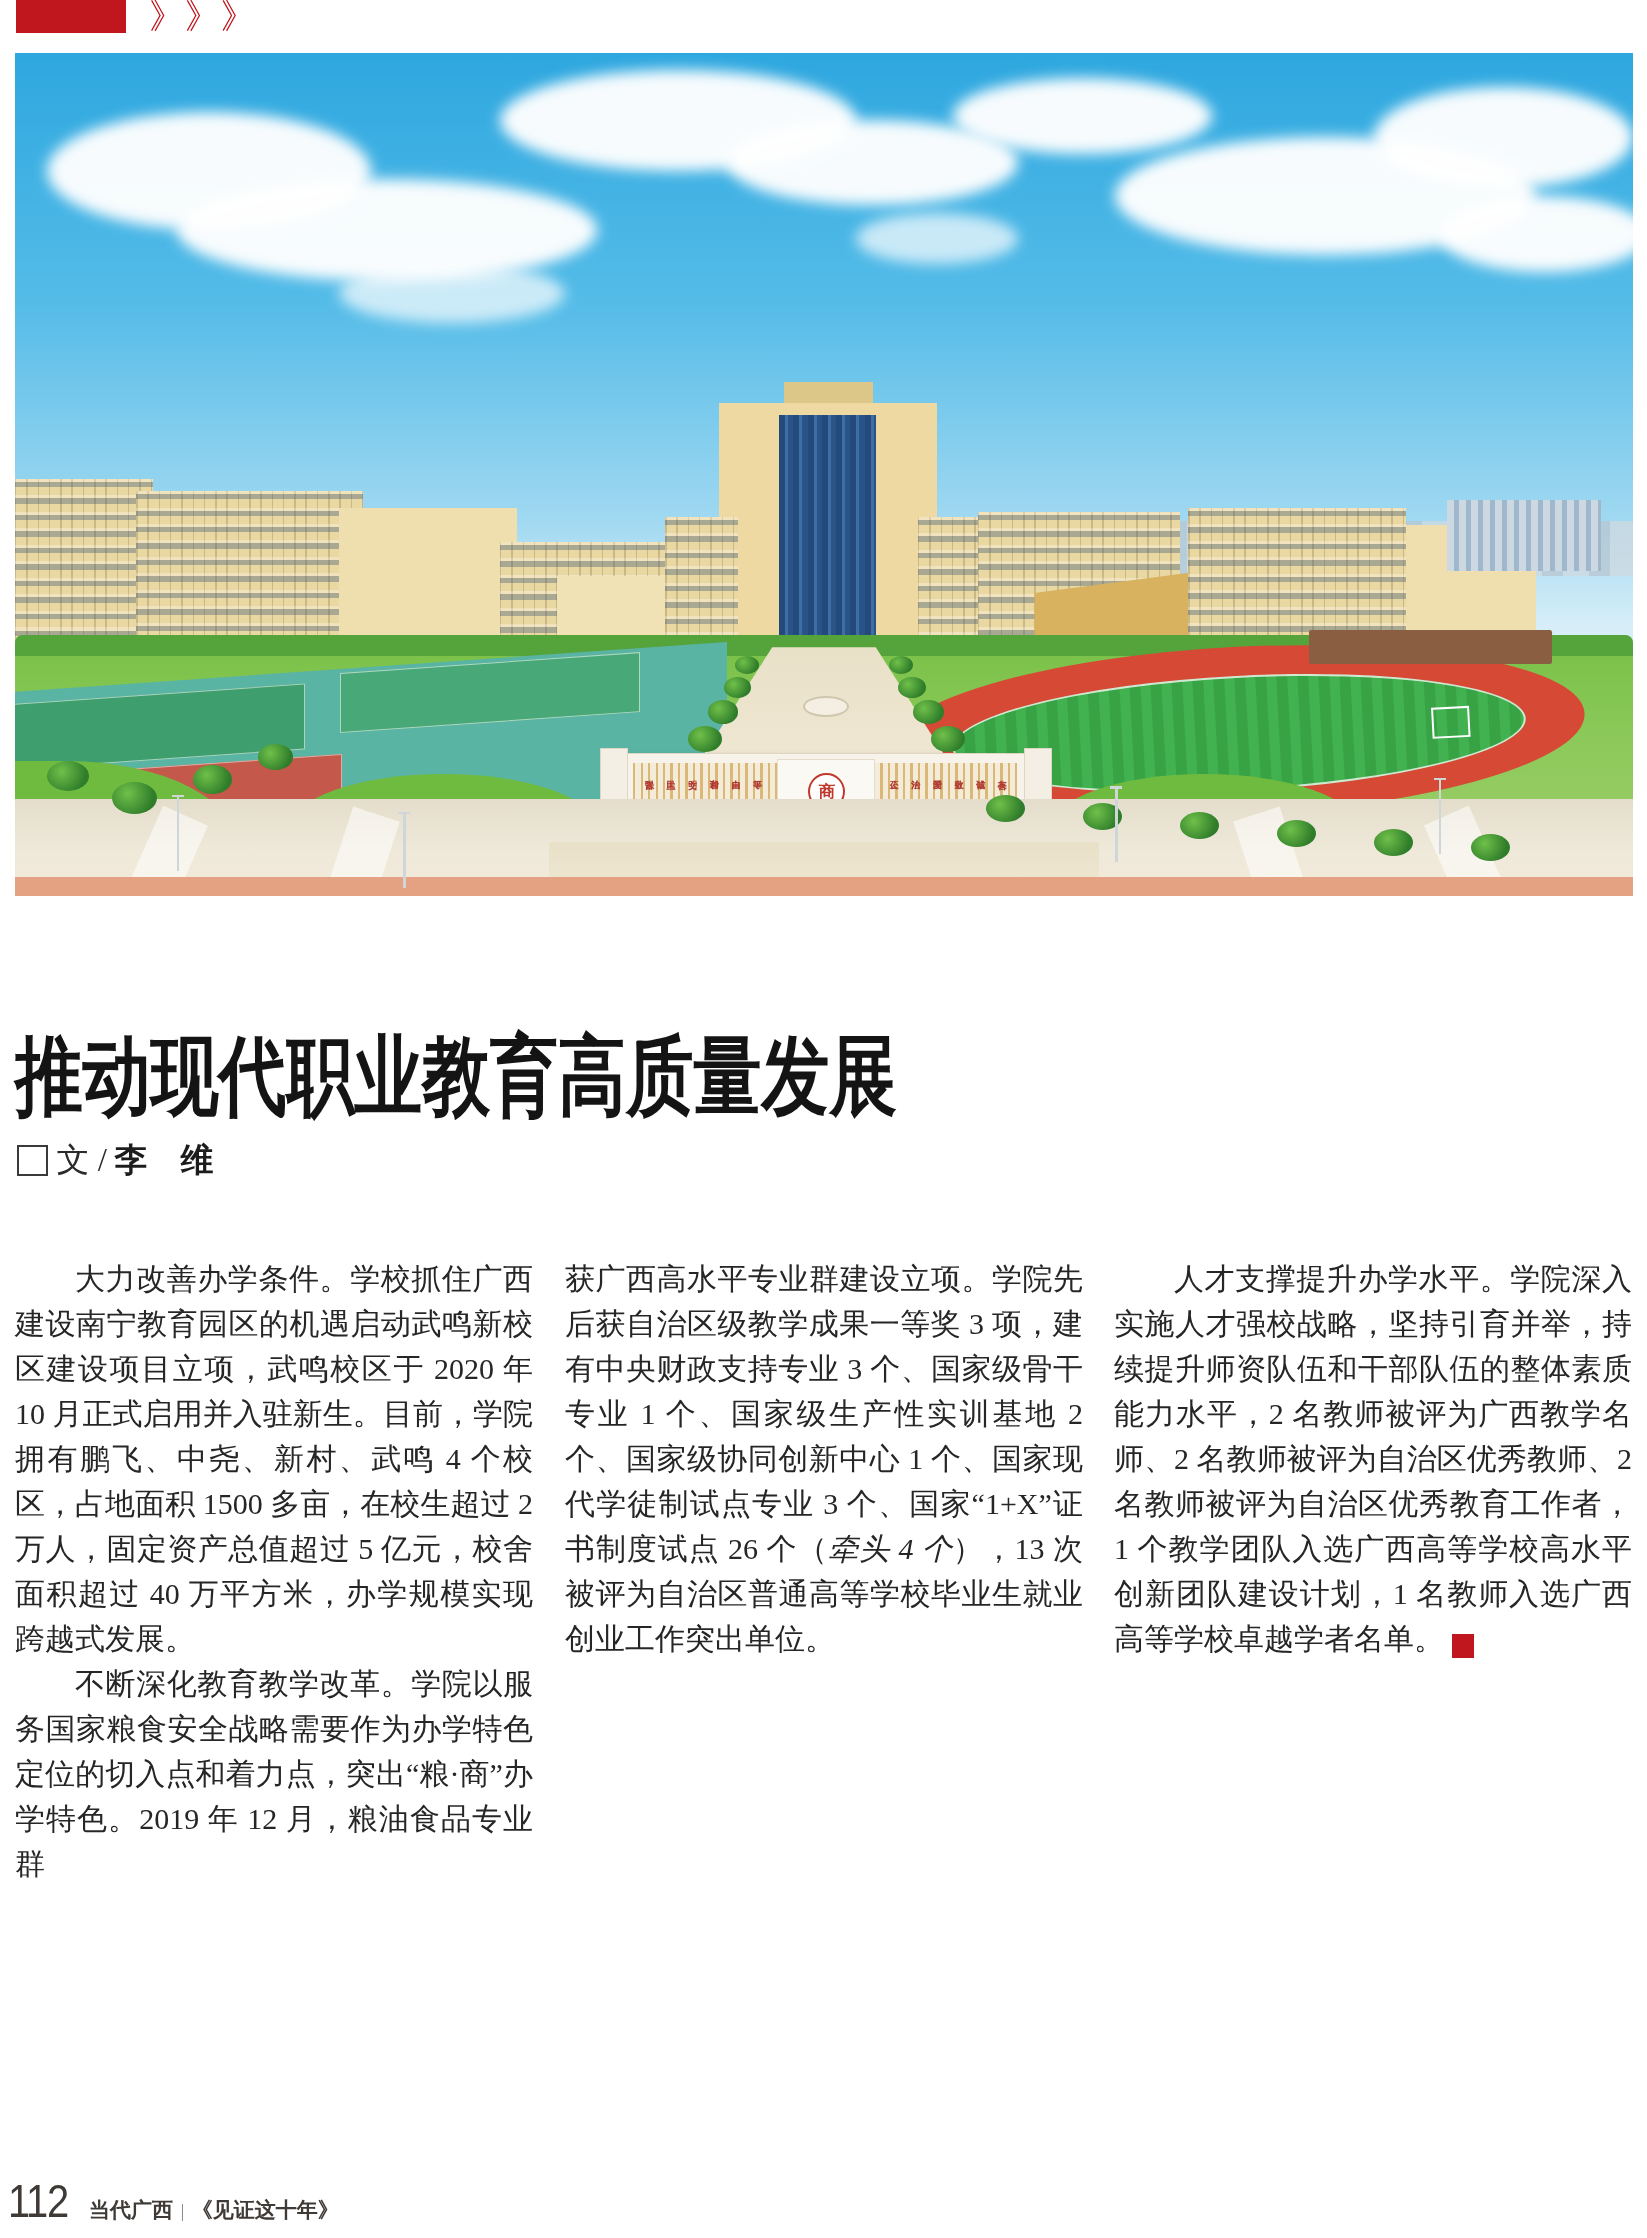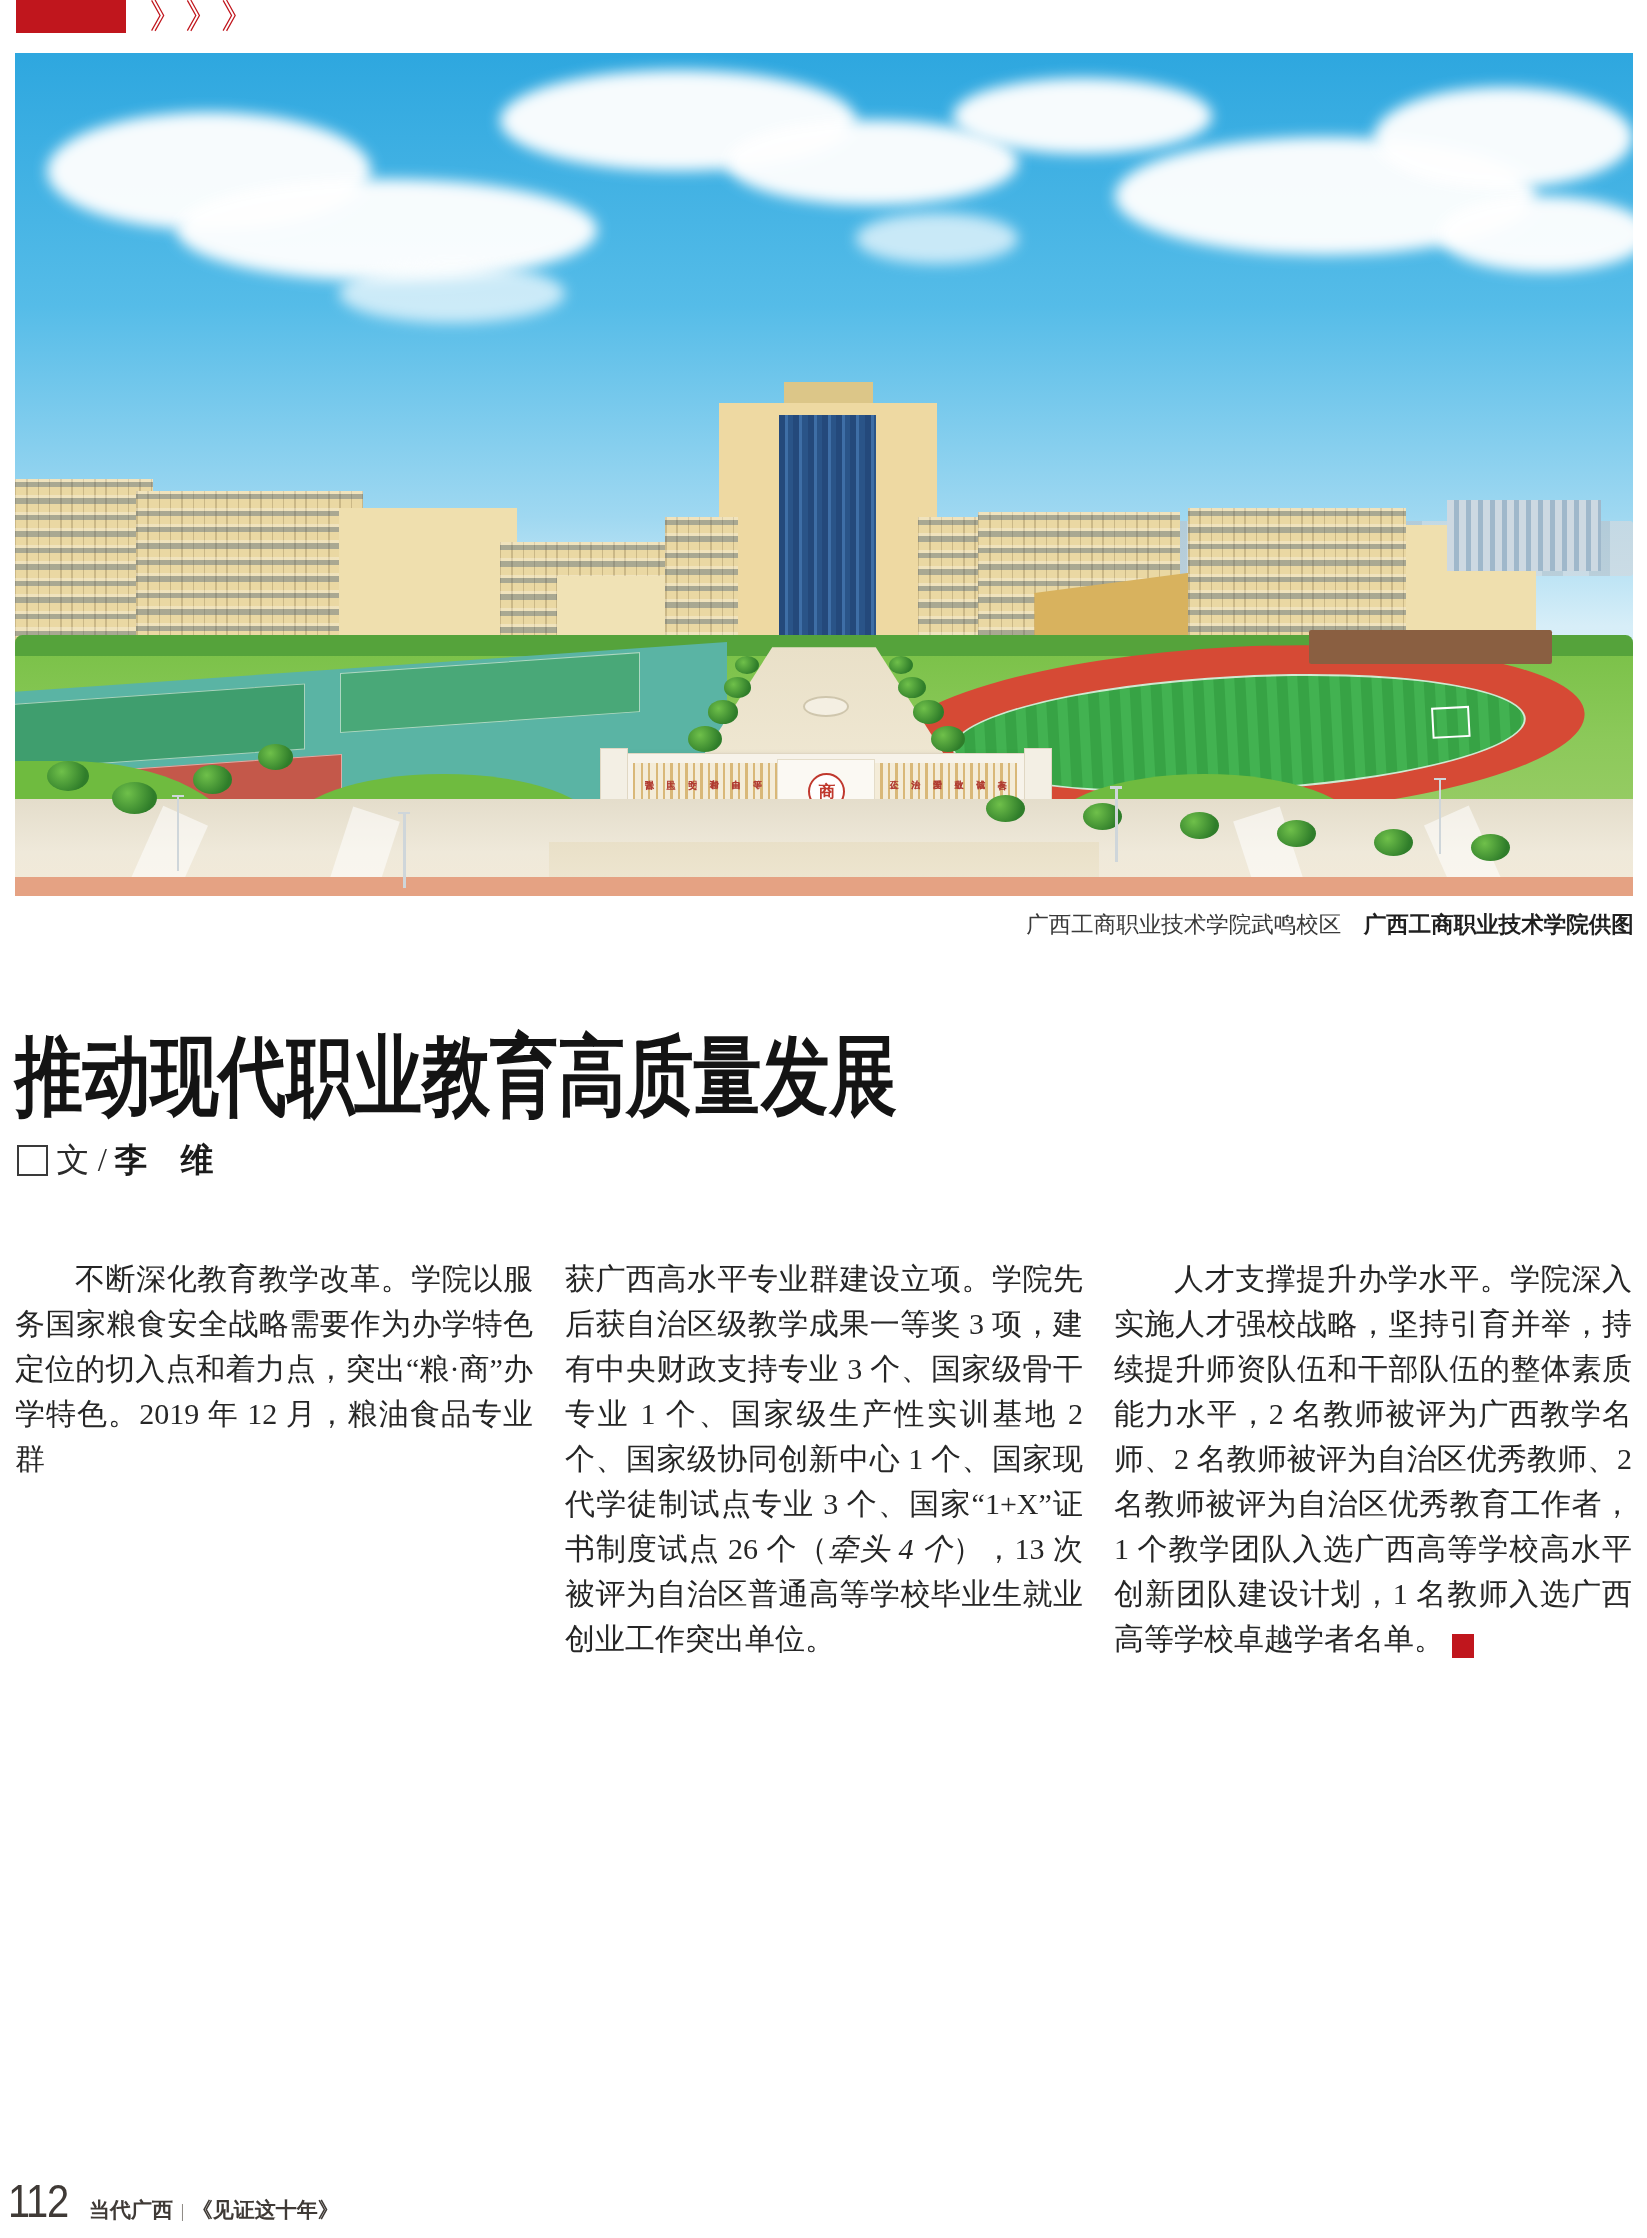--- a/index.html
+++ b/index.html
@@ -197,32 +197,30 @@
     <div class="tree" style="left:78%;top:91%;width:2.4%;height:3.2%;"></div>
     <div class="tree" style="left:84%;top:92%;width:2.4%;height:3.2%;"></div>
     <div class="tree" style="left:90%;top:92.6%;width:2.4%;height:3.2%;"></div>
 
     <div class="lamp" style="left:10%;top:88%;height:9%;"></div>
     <div class="lamp" style="left:24%;top:90%;height:9%;"></div>
     <div class="lamp" style="left:68%;top:87%;height:9%;"></div>
     <div class="lamp" style="left:88%;top:86%;height:9%;"></div>
   </div>
 
-  <div class="caption">
-    <span>广西工商职业技术学院武鸣校区</span><span class="credit">广西工商职业技术学院供图</span>
-  </div>
 
   <div class="title">推动现代职业教育高质量发展</div>
   <div class="byline">
     <span class="byline-box"></span>
     <span>文 /</span>
     <span class="author">李　维</span>
   </div>
 
   <div class="col" style="left:15px;">
+    <p class="indent">大力改善办学条件。学校抓住广西建设南宁教育园区的机遇启动武鸣新校区建设项目立项，武鸣校区于 2020 年 10 月正式启用并入驻新生。目前，学院拥有鹏飞、中尧、新村、武鸣 4 个校区，占地面积 1500 多亩，在校生超过 2 万人，固定资产总值超过 5 亿元，校舍面积超过 40 万平方米，办学规模实现跨越式发展。</p>
     <p class="indent">不断深化教育教学改革。学院以服务国家粮食安全战略需要作为办学特色定位的切入点和着力点，突出“粮·商”办学特色。2019 年 12 月，粮油食品专业群</p>
   </div>
 
   <div class="col" style="left:565px;">
     <p><span>获广西高水平专业群建设立项。学院先后获自治区级教学成果一等奖 3 项，建有中央财政支持专业 3 个、国家级骨干专业 1 个、国家级生产性实训基地 2 个、国家级协同创新中心 1 个、国家现代学徒制试点专业 3 个、国家“1+X”证书制度试点 26 个（</span><span class="kai">牵头 4 个</span><span>），13 次被评为自治区普通高等学校毕业生就业创业工作突出单位。</span></p>
   </div>
 
   <div class="col" style="left:1114px;">
     <p class="indent"><span>人才支撑提升办学水平。学院深入实施人才强校战略，坚持引育并举，持续提升师资队伍和干部队伍的整体素质能力水平，2 名教师被评为广西教学名师、2 名教师被评为自治区优秀教师、2 名教师被评为自治区优秀教育工作者，1 个教学团队入选广西高等学校高水平创新团队建设计划，1 名教师入选广西高等学校卓越学者名单。</span><span class="endmark">D</span></p>
   </div>

